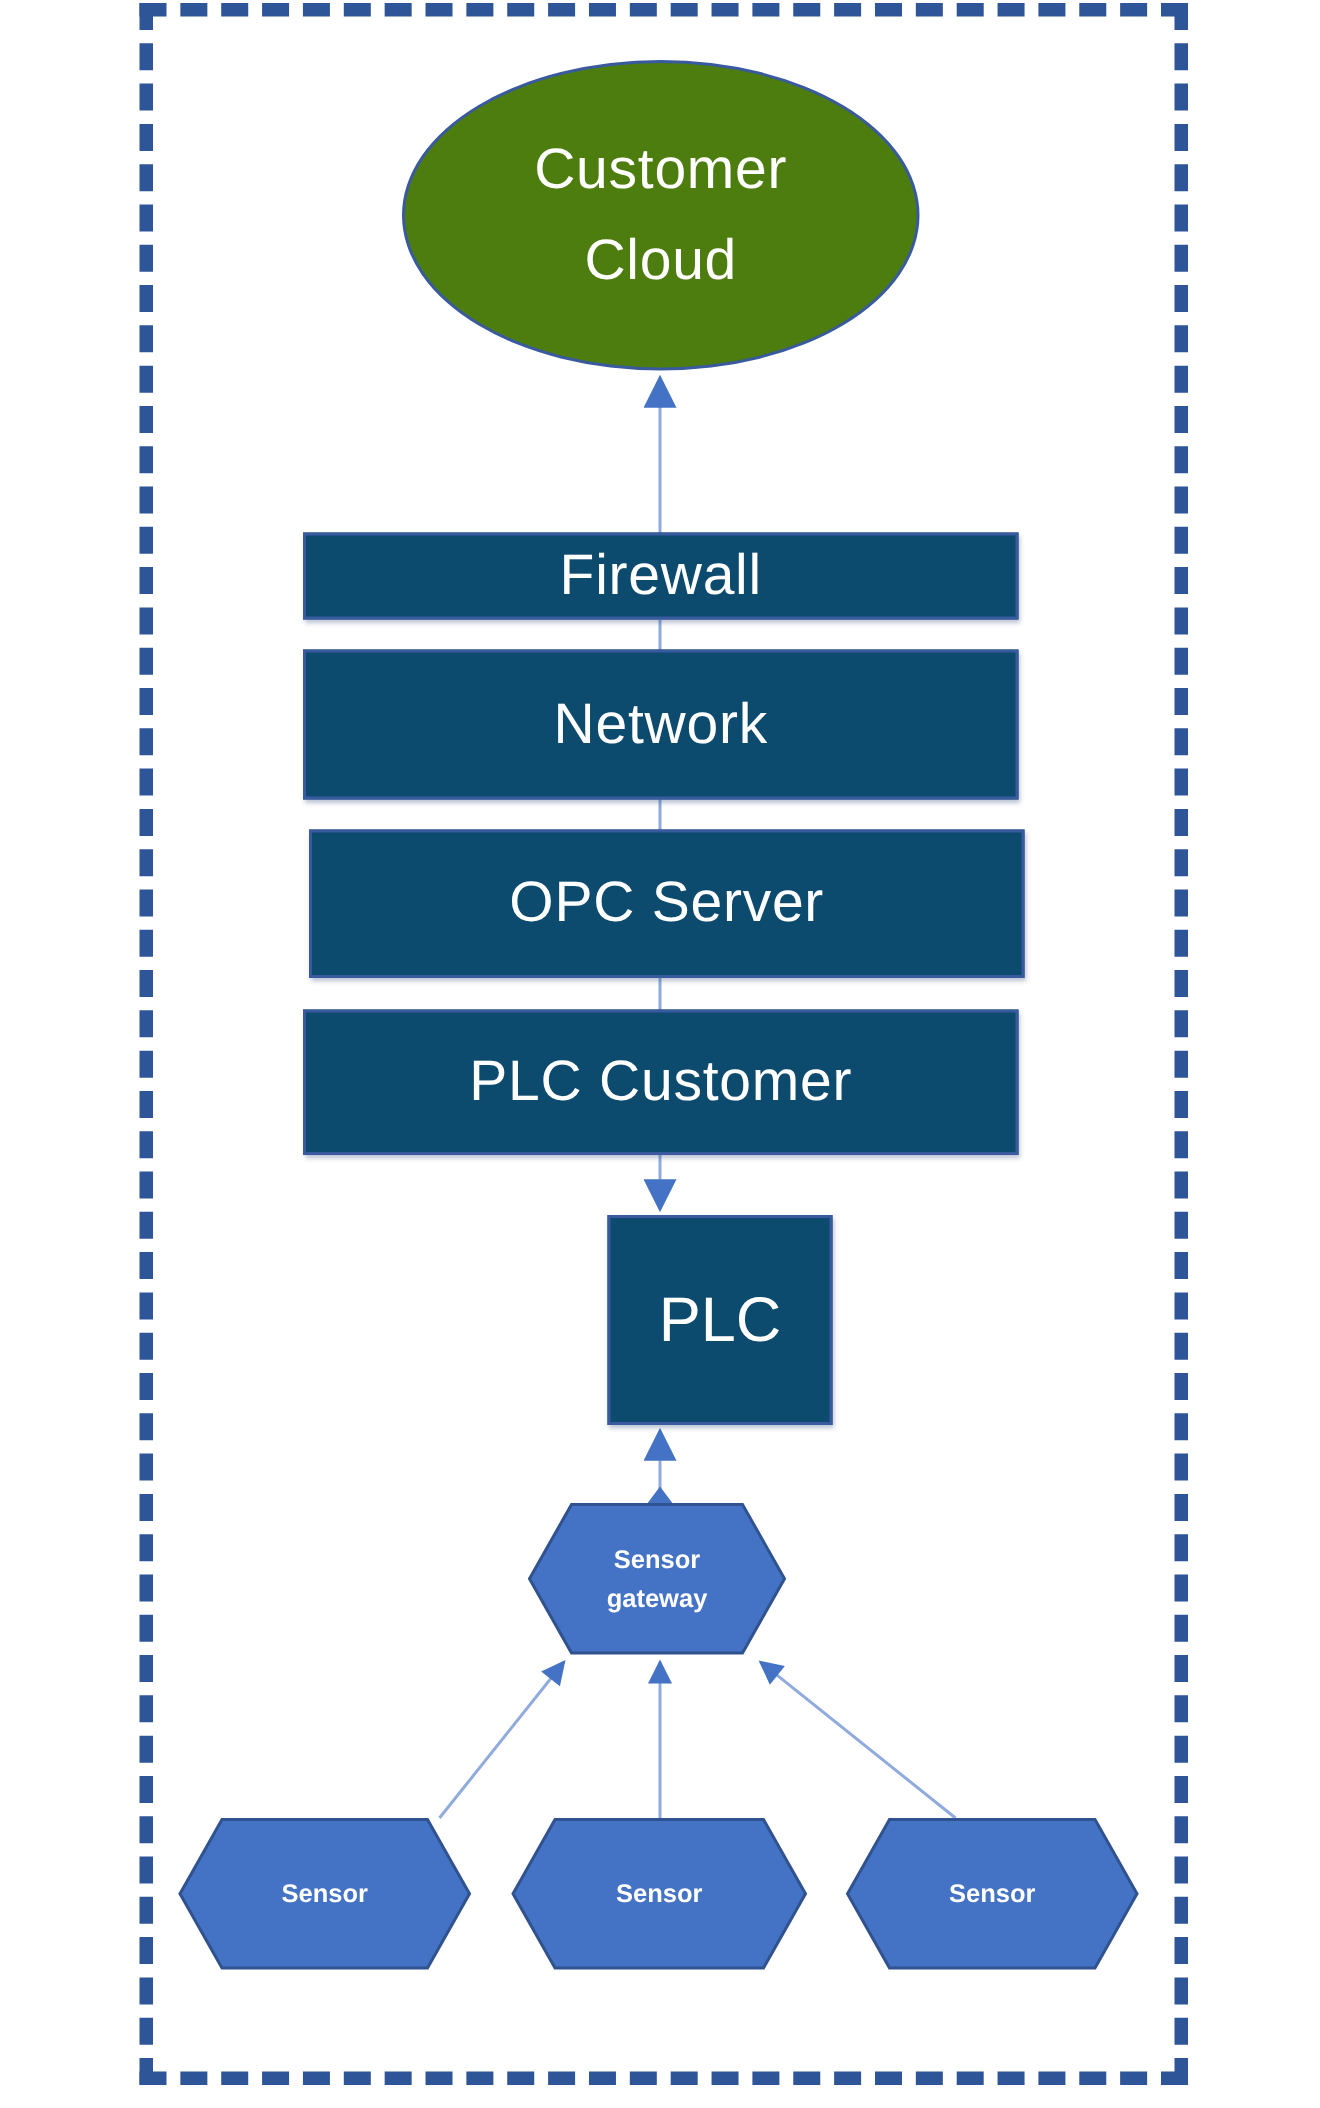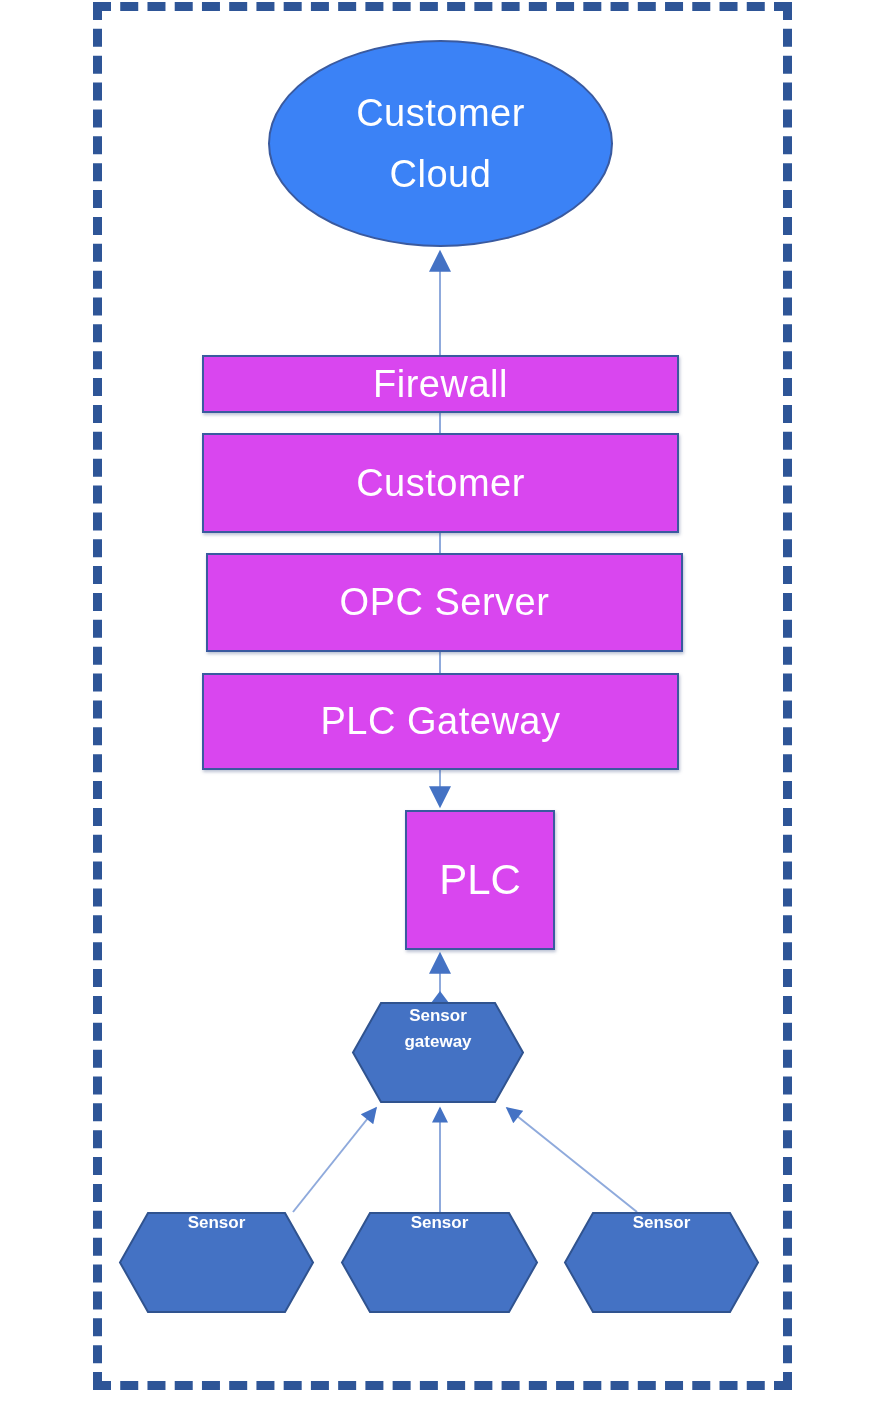--- a/index.html
+++ b/index.html
@@ -10,37 +10,37 @@
   #frame{
     position:absolute;left:93px;top:2px;width:699px;height:1388px;
     border:9px dashed #2E5597;box-sizing:border-box;
   }
   #connector-layer{position:absolute;left:0;top:0;width:880px;height:1405px;z-index:1;}
   .node{
     position:absolute;display:flex;align-items:center;justify-content:center;
     color:#ffffff;text-align:center;z-index:2;box-sizing:border-box;
   }
   .rect-node{
-    background:#d946ef;border:2px solid #3A5A9F;
+    background:#0c4a6e;border:2px solid #3A5A9F;
     box-shadow:1px 2px 3px rgba(60,80,130,0.35);
   }
   .label-lg{font-size:38px;font-weight:400;letter-spacing:0.5px;}
   .label-sm{font-size:17px;font-weight:600;}
   #node-customer-cloud{
     left:268px;top:40px;width:345px;height:207px;border-radius:50%;
-    background:#3b82f6;border:2px solid #3A5A9F;
+    background:#4d7c0f;border:2px solid #3A5A9F;
   }
   #node-customer-cloud .lbl{width:250px;line-height:1.6;}
   #node-firewall{left:202px;top:355px;width:477px;height:58px;}
   #node-gateway{left:202px;top:433px;width:477px;height:100px;}
   #node-opc-server{left:206px;top:553px;width:477px;height:99px;}
   #node-plc-network{left:202px;top:673px;width:477px;height:97px;}
   #node-plc{left:365px;top:810px;width:150px;height:140px;font-size:42px;margin-left:40px;}
   .hex-label{
-    position:absolute;display:flex;align-items:flex-start;justify-content:center;
+    position:absolute;display:flex;align-items:center;justify-content:center;
     color:#ffffff;text-align:center;z-index:3;
   }
   #label-sensor-gateway{left:353px;top:1003px;width:170px;height:99px;}
   #label-sensor-gateway .lbl{width:110px;line-height:1.5;}
   #label-sensor-1{left:120px;top:1213px;width:193px;height:99px;}
   #label-sensor-2{left:342px;top:1213px;width:195px;height:99px;}
   #label-sensor-3{left:565px;top:1213px;width:193px;height:99px;}
   .conn{stroke:#8FAADC;stroke-width:2;fill:none;}
   .hex{fill:#4472C4;stroke:#30538F;stroke-width:2;}
   .arrowhead-fill{fill:#4472C4;}
@@ -81,29 +81,29 @@
 
   <div class="node label-lg" id="node-customer-cloud">
     <div class="lbl">Customer Cloud</div>
   </div>
 
   <div class="node rect-node label-lg" id="node-firewall">
     <div class="lbl">Firewall</div>
   </div>
 
   <div class="node rect-node label-lg" id="node-gateway">
-    <div class="lbl">Customer</div>
+    <div class="lbl">Network</div>
   </div>
 
   <div class="node rect-node label-lg" id="node-opc-server">
     <div class="lbl">OPC Server</div>
   </div>
 
   <div class="node rect-node label-lg" id="node-plc-network">
-    <div class="lbl">PLC Gateway</div>
+    <div class="lbl">PLC Customer</div>
   </div>
 
   <div class="node rect-node" id="node-plc">
     <div class="lbl">PLC</div>
   </div>
 
   <div class="hex-label label-sm" id="label-sensor-gateway">
     <div class="lbl">Sensor gateway</div>
   </div>
 

